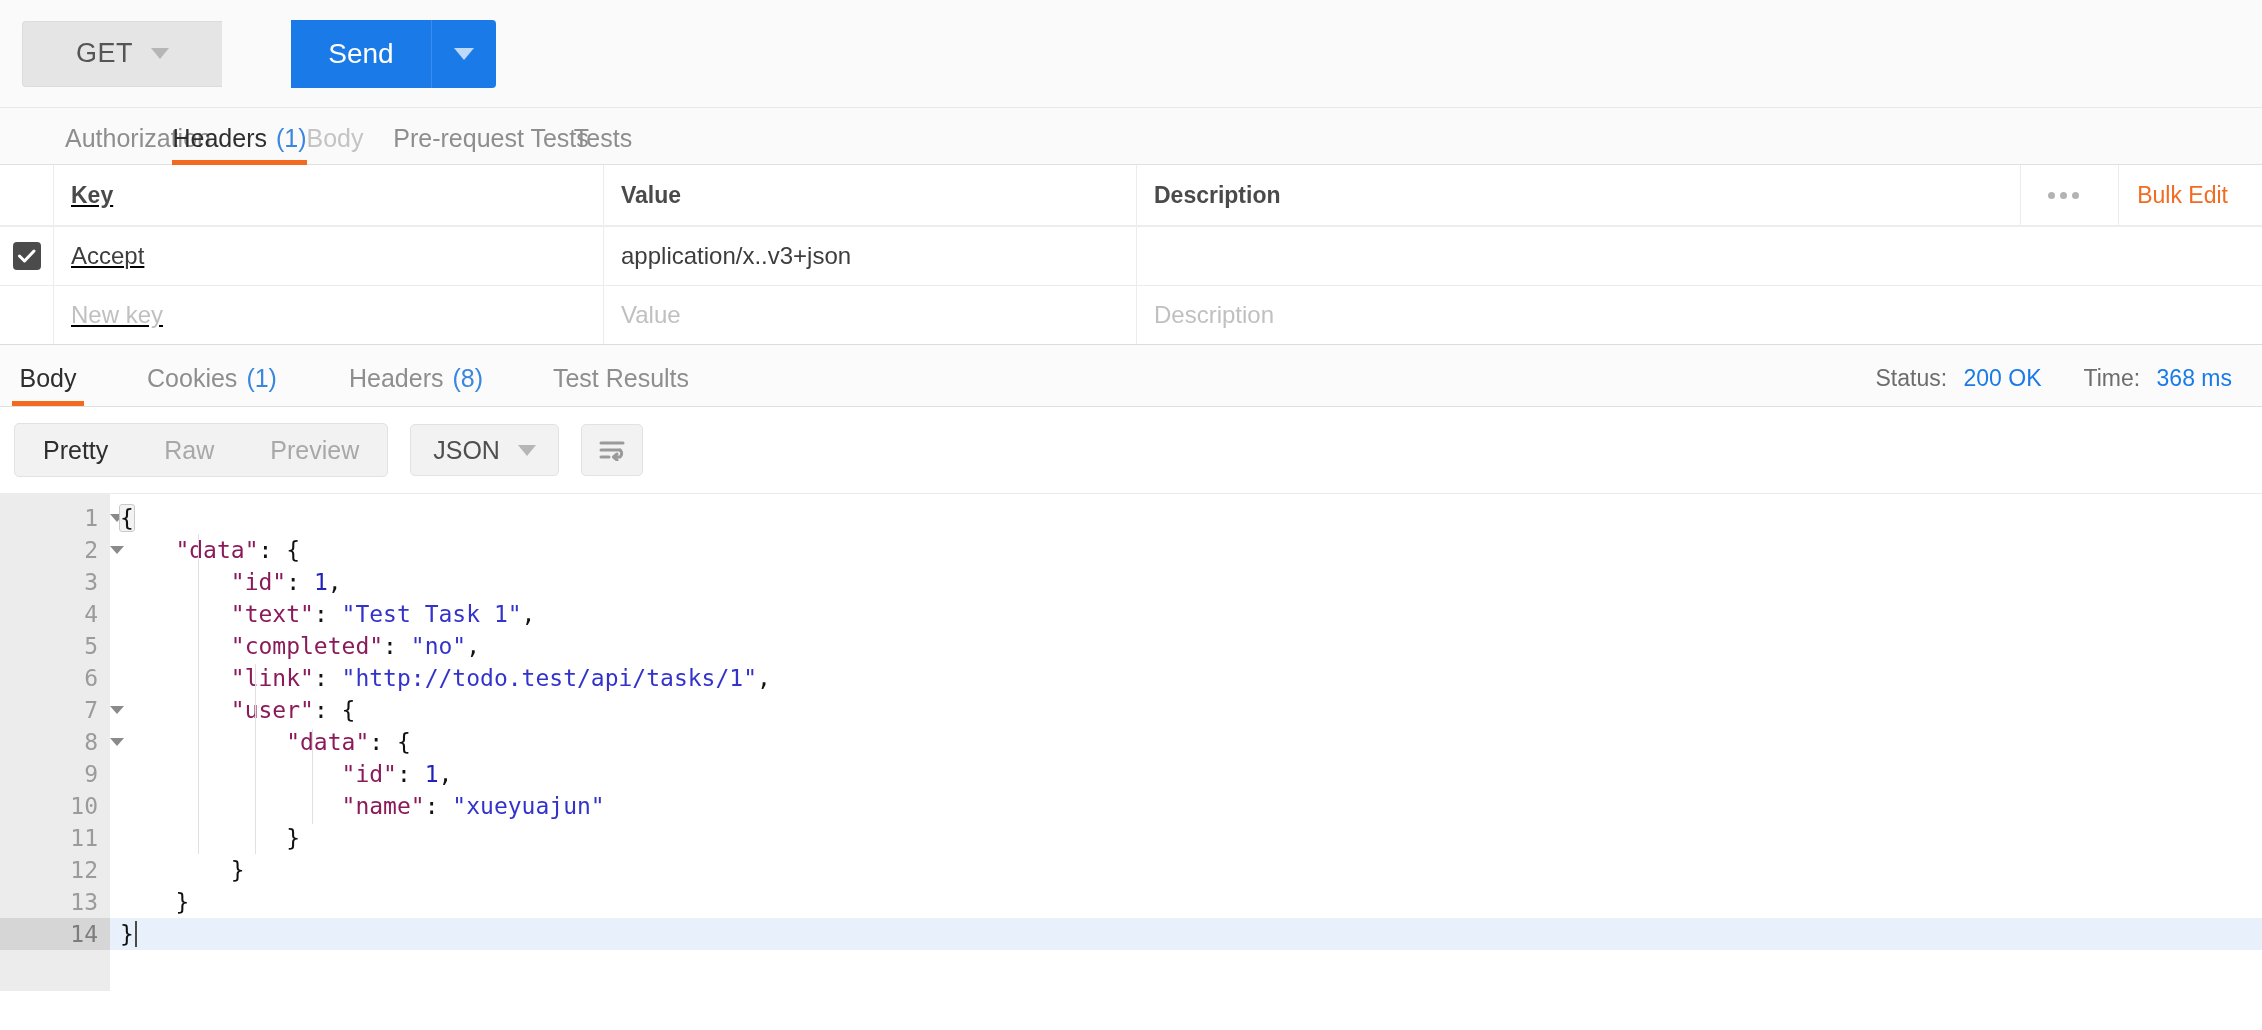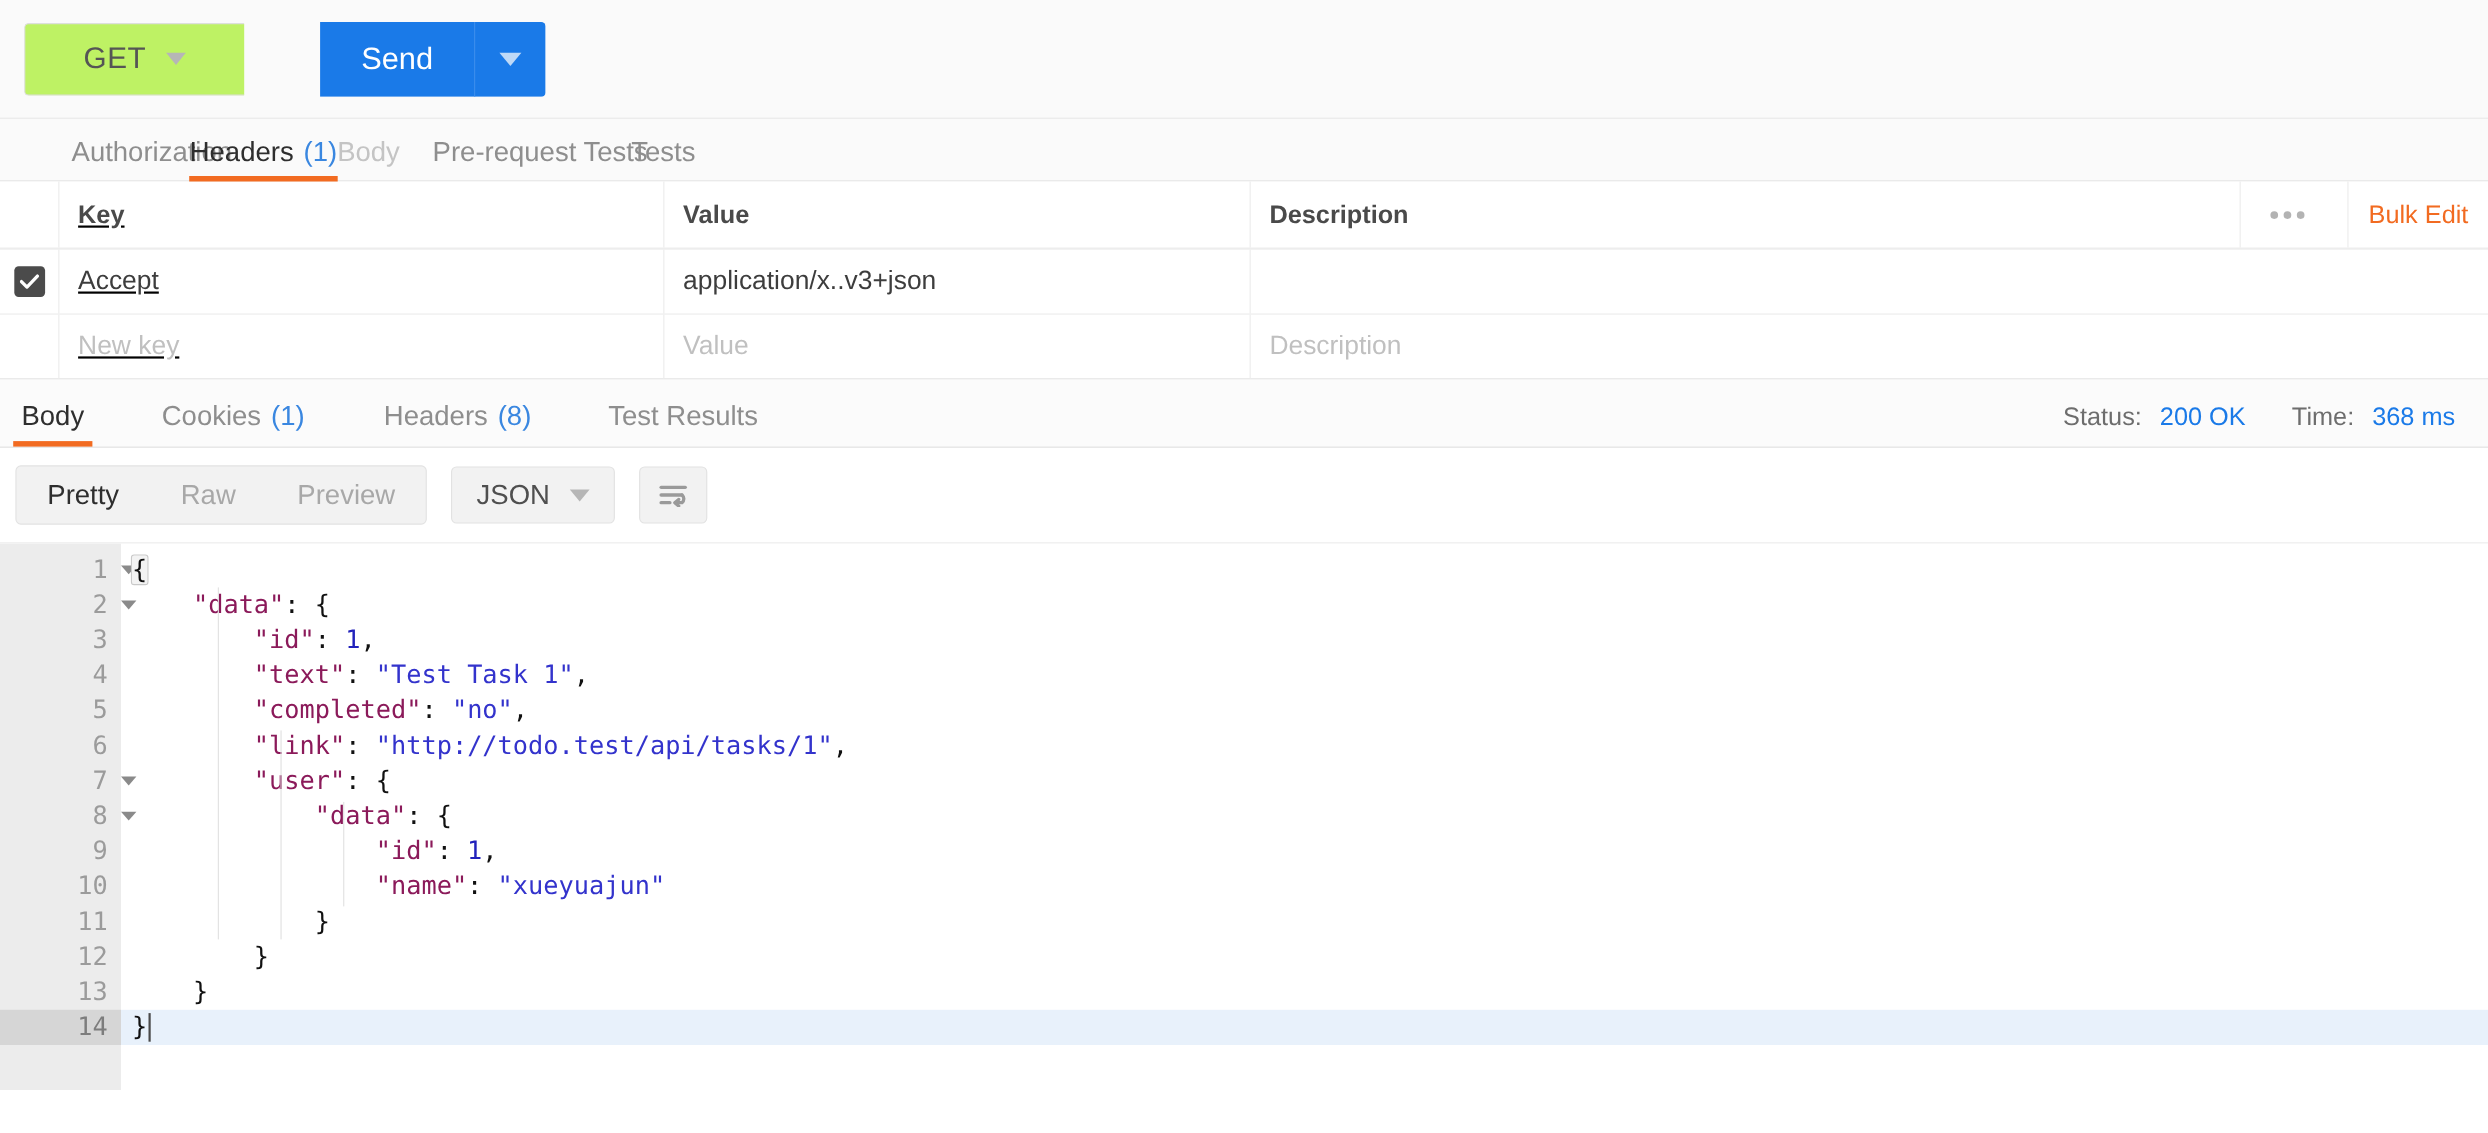--- a/index.html
+++ b/index.html
@@ -22,21 +22,21 @@
     background: #fafafa;
     display: flex;
     align-items: center;
     padding: 0 22px;
     box-sizing: border-box;
     border-bottom: 1px solid #e8e8e8;
   }
   .method-select {
     width: 200px;
     height: 66px;
-    background: #bef264;
+    background: #e5e5e5;
     border: 1px solid #dcdcdc;
     border-right: none;
     border-radius: 4px 0 0 4px;
     display: flex;
     align-items: center;
     justify-content: center;
     gap: 18px;
     box-sizing: border-box;
     cursor: pointer;
   }
@@ -227,21 +227,21 @@
     padding-left: 17px;
     box-sizing: border-box;
   }
   .th { font-size: 23px; color: #4a4a4a; font-weight: bold; }
   .td { font-size: 24px; color: #3d3d3d; }
   .td.ph { color: #c0c0c0; }
   .hdr-actions {
     display: flex;
     align-items: center;
     gap: 12px;
-    padding-right: 0;
+    padding-right: 16px;
     flex: none;
   }
   .dots-btn {
     width: 86px;
     display: flex;
     align-items: center;
     justify-content: center;
     gap: 5px;
     cursor: pointer;
     border-left: 1px solid #ececec;

